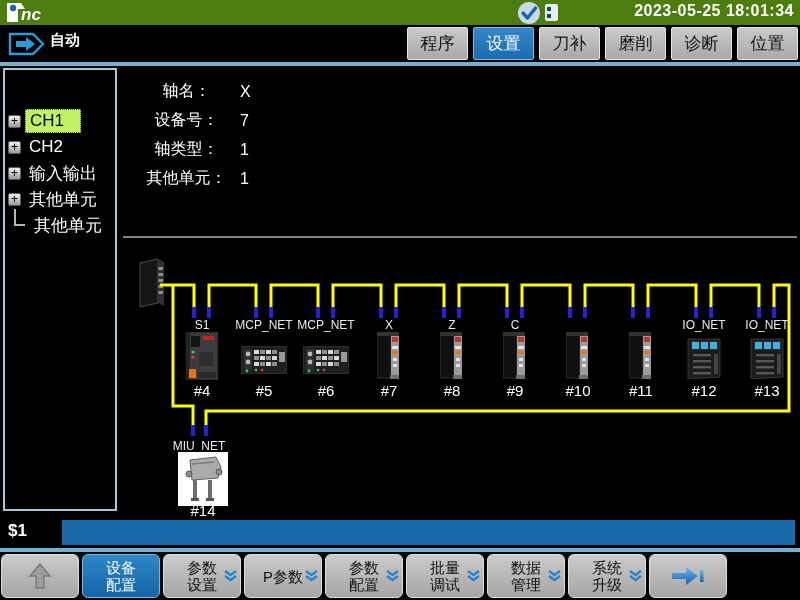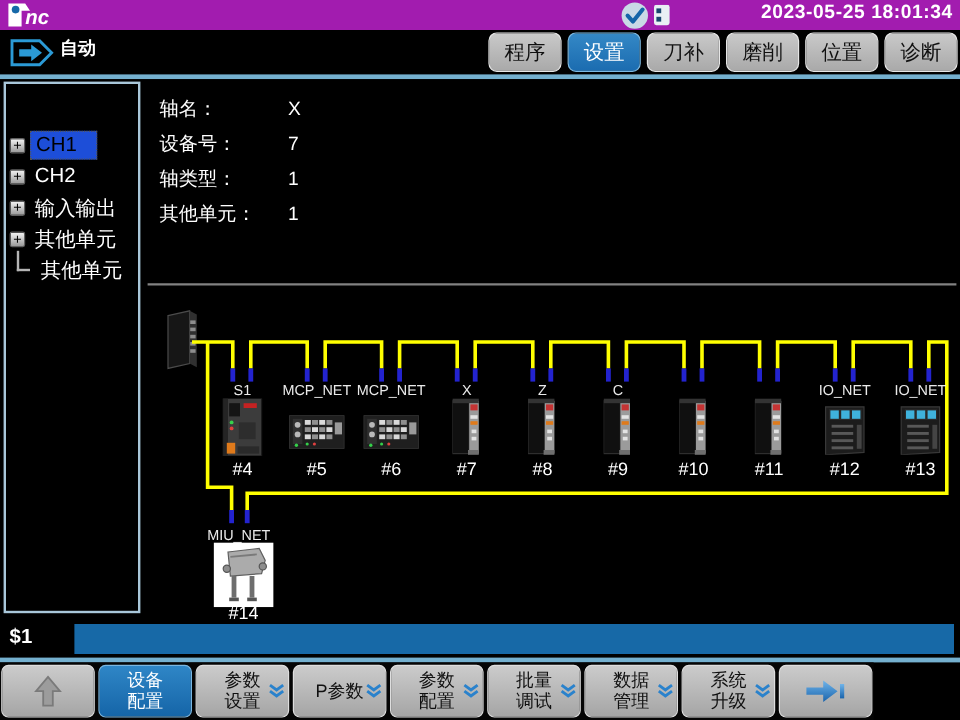--- a/index.html
+++ b/index.html
@@ -2,51 +2,51 @@
 <html><head>
 <meta charset="utf-8">
 <style>
   html,body{margin:0;padding:0;}
   body{
     width:800px;height:600px;background:#000;overflow:hidden;position:relative;
     font-family:"Liberation Sans","DejaVu Sans",sans-serif;
     -webkit-font-smoothing:antialiased;
   }
   
-  .top-bar{position:absolute;left:0;top:0;width:800px;height:25px;background:#a21caf;}
+  .top-bar{position:absolute;left:0;top:0;width:800px;height:25px;background:#4d7c0f;}
   .logo{position:absolute;left:5px;top:1px;}
   .status-ok{position:absolute;left:514px;top:1px;}
   .battery{position:absolute;left:545px;top:4px;}
   .datetime{position:absolute;right:6px;top:2px;color:#fff;font-weight:bold;font-size:16px;letter-spacing:.5px;}
   
   .title-bar{position:absolute;left:0;top:25px;width:800px;height:37px;background:#000;}
   .mode-arrow{position:absolute;left:8px;top:6px;}
   .mode-title{position:absolute;left:50px;top:6px;color:#fff;font-size:15px;font-weight:bold;}
   .tabs{position:absolute;right:2px;top:2px;display:flex;gap:5px;}
   .tab{width:61px;height:33px;background:linear-gradient(#c9c9c9,#a9a9a9);
-       border:1px solid #e6e6e6;border-radius:7px;color:#101010;font-size:17px;
+       border:1px solid #e6e6e6;border-radius:2px;color:#101010;font-size:17px;
        display:flex;align-items:center;justify-content:center;box-sizing:border-box;}
   .tab.active{background:linear-gradient(#3488c6,#1b6cb0);color:#fff;border-color:#7db9e2;}
   
   .sep-top{position:absolute;left:0;top:62px;width:800px;height:4px;background:#74b0cf;}
   .sep-bottom{position:absolute;left:0;top:548px;width:800px;height:4px;background:#74b0cf;}
   
   .main{position:absolute;left:0;top:66px;width:800px;height:451px;background:#000;}
   .sidebar{position:absolute;left:3px;top:2px;width:114px;height:443px;
            border:2px solid #a9c7da;background:#000;box-sizing:border-box;}
   .tree{margin-top:38px;}
   .tree-item{display:flex;align-items:center;height:26px;padding-left:3px;color:#fff;font-size:17px;cursor:default;}
   .plus-box{width:13px;height:13px;background:linear-gradient(#f2f2f2,#9a9a9a);
             border:1px solid #606060;border-radius:2px;color:#000;font-size:12px;line-height:11px;
             text-align:center;margin-right:4px;flex:0 0 auto;box-sizing:border-box;}
   .tree-label{padding:1px 4px;white-space:nowrap;}
-  .tree-label.sel{background:#1d4ed8;color:#000;border:1px dotted #555;padding-right:16px;}
+  .tree-label.sel{background:#bef264;color:#000;border:1px dotted #555;padding-right:16px;}
   .tree-l{width:9px;height:15px;border-left:2px solid #b5b5b5;border-bottom:2px solid #b5b5b5;
           margin:-9px 5px 7px 6px;flex:0 0 auto;}
-  .content{position:absolute;left:122px;top:0;width:678px;height:451px;}
+  .content{position:absolute;left:122px;top:0;width:678px;height:451px;text-align:center;}
   .info{padding-top:11px;}
   .info-row{display:flex;height:29px;align-items:center;padding-left:11px;color:#fff;font-size:16px;}
   .info-label{width:107px;}
   .diagram-svg{position:absolute;left:0;top:0;}
   
   .cmd-bar{position:absolute;left:0;top:517px;width:800px;height:31px;background:#000;}
   .cmd-ch{position:absolute;left:8px;top:4px;color:#fff;font-weight:bold;font-size:17px;}
   .cmd-field{position:absolute;left:62px;top:3px;width:733px;height:25px;background:#1769a7;}
   
   .toolbar{position:absolute;left:0;top:552px;width:728px;height:48px;background:#050505;
@@ -84,22 +84,22 @@
   <svg class="mode-arrow" width="38" height="26" viewBox="0 0 38 26">
     <path d="M2 3 L25 3 L35 13 L25 23 L2 23 Z" fill="none" stroke="#2b9ad6" stroke-width="2.4"></path>
     <path d="M8 10 h10 v-4 l9 7 l-9 7 v-4 h-10 Z" fill="#2b9ad6"></path>
   </svg>
   <div class="mode-title">自动</div>
   <div class="tabs">
     <div class="tab">程序</div>
     <div class="tab active">设置</div>
     <div class="tab">刀补</div>
     <div class="tab">磨削</div>
+    <div class="tab">诊断</div>
     <div class="tab">位置</div>
-    <div class="tab">诊断</div>
   </div>
 </div>
 
 <div class="sep-top"></div>
 
 <div class="main">
 
   <div class="sidebar">
     <div class="tree">
       <div class="tree-item">

